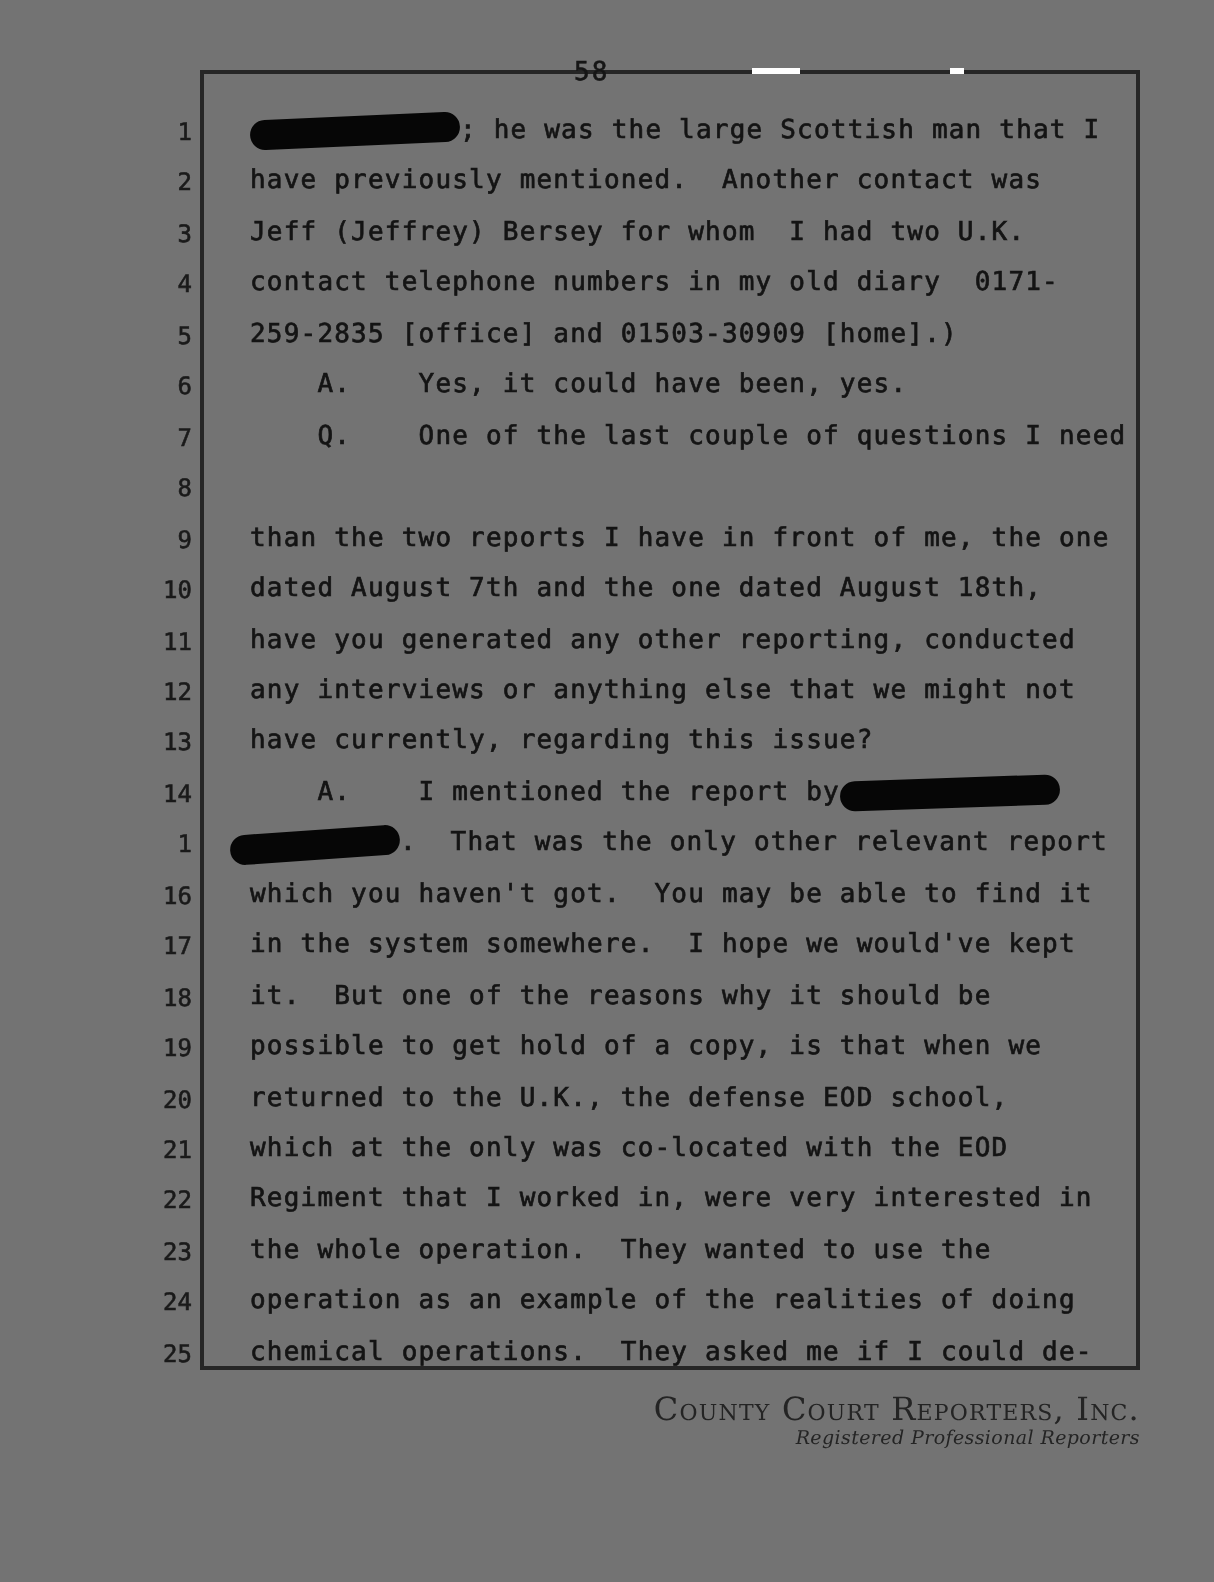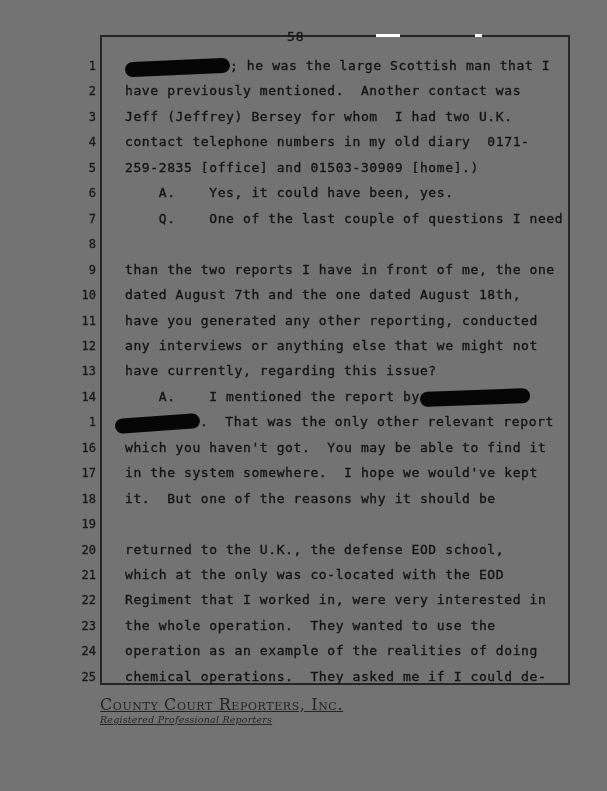--- a/index.html
+++ b/index.html
@@ -82,23 +82,22 @@
     vertical-align: middle;
     margin-top: -2px;
     margin-bottom: -3px;
   }
   
   .footer {
     position: absolute;
     top: 696px;
     left: 100px;
     width: 470px;
-    text-align: left;
+    text-align: right;
     color: #242424;
-    text-decoration: underline;
   }
   .footer-company {
     font-family: "DejaVu Serif", "Liberation Serif", serif;
     font-variant: small-caps;
     font-size: 16px;
     letter-spacing: 0.6px;
     line-height: 18px;
   }
   .footer-sub {
     font-family: "DejaVu Serif", "Liberation Serif", serif;
@@ -185,20 +184,21 @@
         <div class="row" style="top: 428.2px;">
           <span class="line-num">17</span>
           <span class="line-text"><span>in the system somewhere.  I hope we would've kept</span></span>
         </div>
         <div class="row" style="top: 453.65px;">
           <span class="line-num">18</span>
           <span class="line-text"><span>it.  But one of the reasons why it should be</span></span>
         </div>
         <div class="row" style="top: 479.1px;">
           <span class="line-num">19</span>
+          <span class="line-text"><span>possible to get hold of a copy, is that when we</span></span>
         </div>
         <div class="row" style="top: 504.55px;">
           <span class="line-num">20</span>
           <span class="line-text"><span>returned to the U.K., the defense EOD school,</span></span>
         </div>
         <div class="row" style="top: 530px;">
           <span class="line-num">21</span>
           <span class="line-text"><span>which at the only was co-located with the EOD</span></span>
         </div>
         <div class="row" style="top: 555.45px;">

